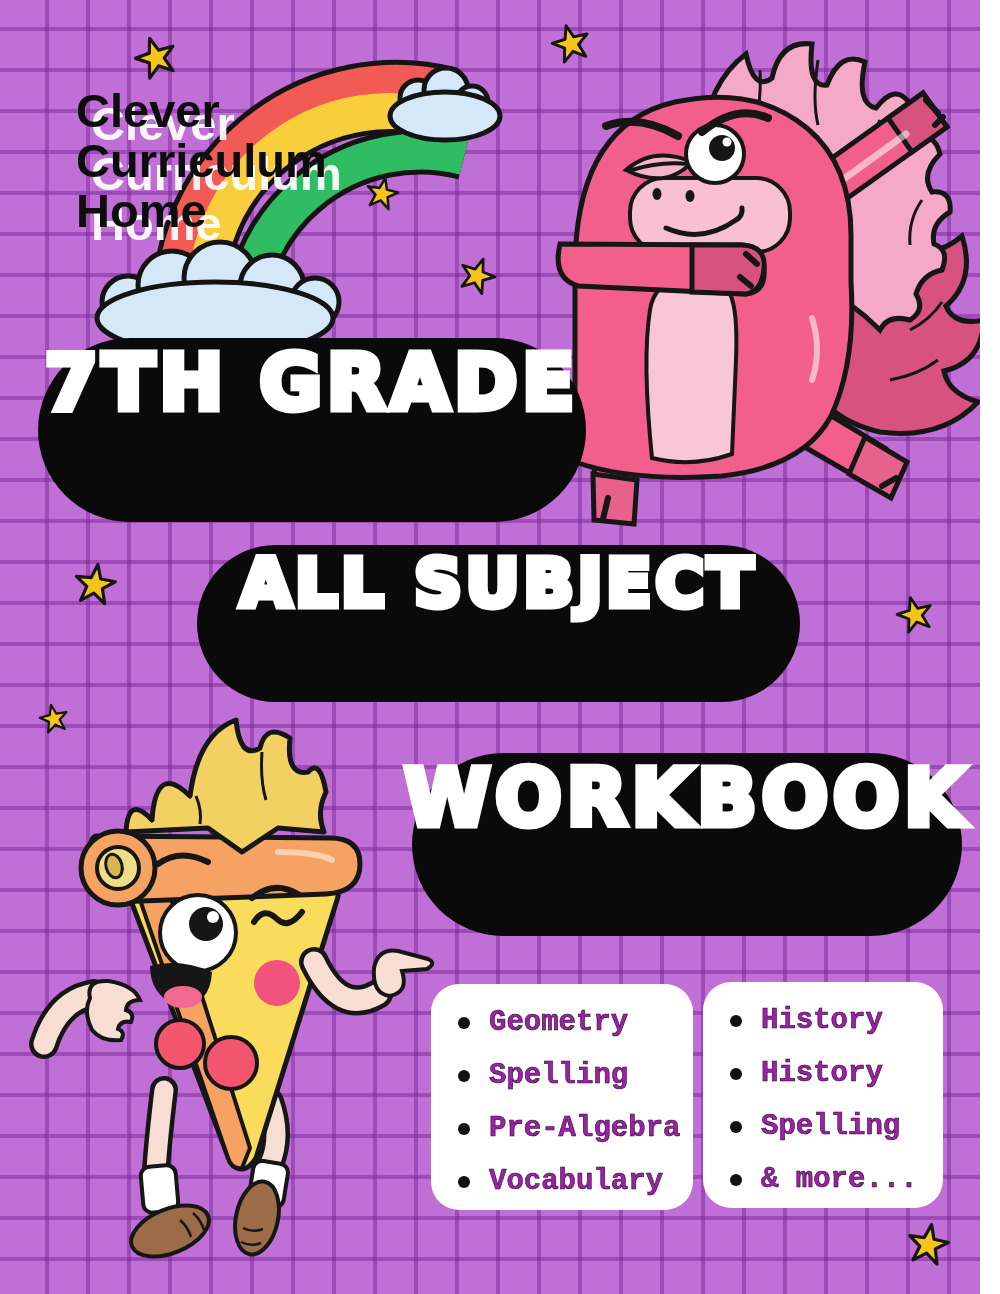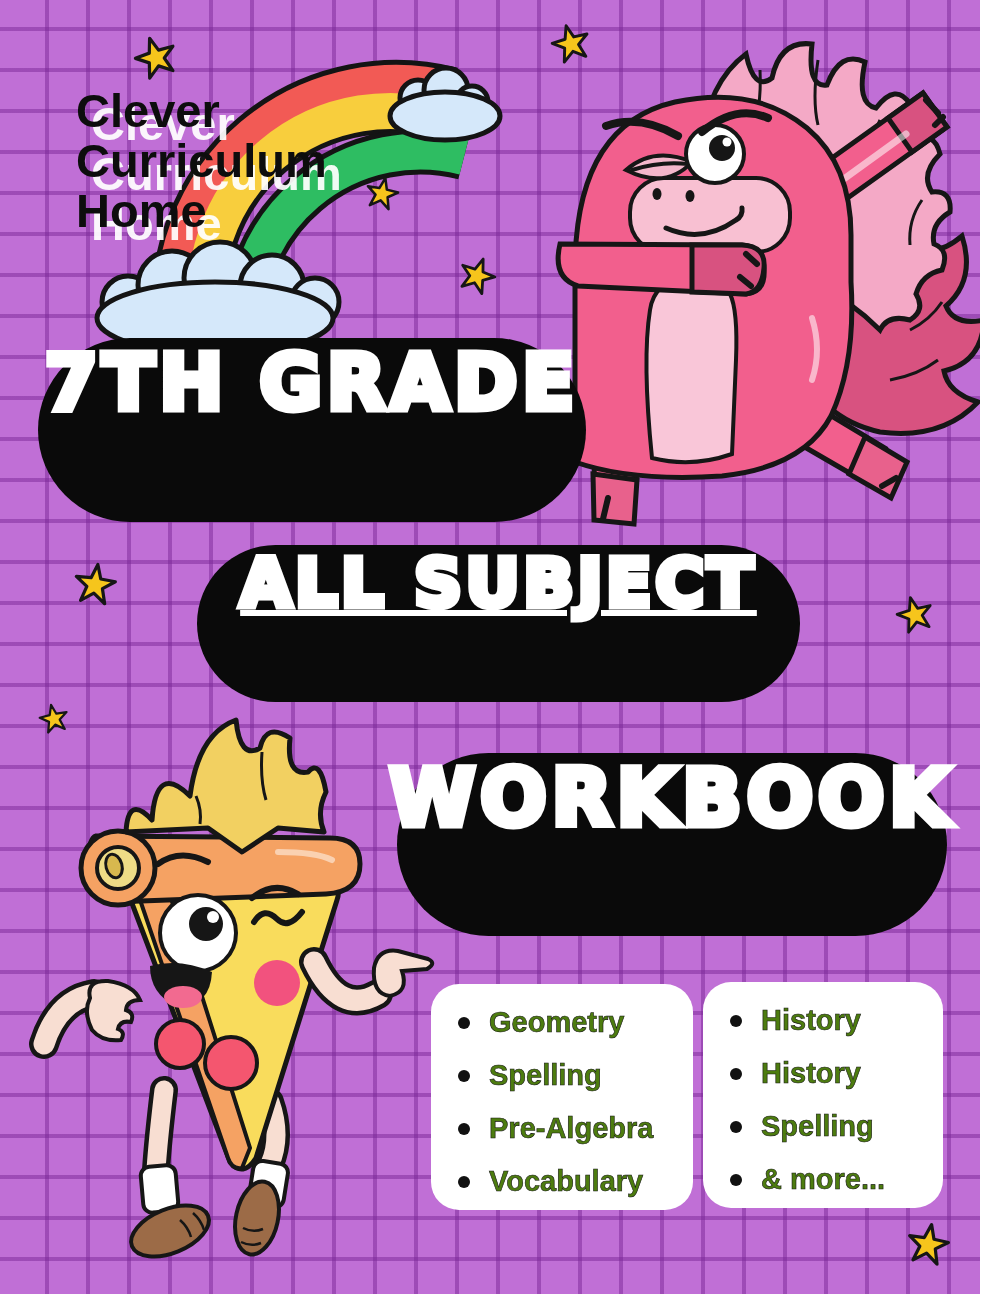--- a/index.html
+++ b/index.html
@@ -44,35 +44,35 @@
   }
   
   .pill{
     background:var(--pill);border-radius:999px;z-index:5;
     display:flex;align-items:flex-start;justify-content:center;
     color:var(--pill-text);font-weight:800;
     -webkit-text-stroke:7px var(--pill-text);
     white-space:nowrap;
   }
   #pill-grade{left:38px;top:338px;width:548px;height:184px;font-size:76px;letter-spacing:5px;}
-  #pill-subject{left:197px;top:545px;width:603px;height:157px;font-size:66px;letter-spacing:4px;text-decoration:underline;}
-  #pill-workbook{left:397px;top:753px;width:550px;height:183px;font-size:78px;letter-spacing:5px;}
+  #pill-subject{left:197px;top:545px;width:603px;height:157px;font-size:66px;letter-spacing:4px;}
+  #pill-workbook{left:412px;top:753px;width:550px;height:183px;font-size:78px;letter-spacing:5px;}
   
   .subject-box{
     background:#ffffff;border-radius:28px;z-index:5;
     padding:12px 0 0 24px;box-sizing:border-box;
   }
   #box-left{left:431px;top:984px;width:262px;height:226px;}
   #box-right{left:703px;top:982px;width:240px;height:226px;}
   .subject-box ul{list-style:none;margin:0;padding:0;}
   .subject-box li{display:flex;align-items:center;height:53px;}
   .subject-box .dot{width:12px;height:12px;border-radius:50%;background:#111;margin:0 19px 0 3px;flex:none;}
   .subject-box .lbl{
-    font-family:Liberation Sans, sans-serif;font-weight:bold;
-    font-size:29px;color:#4d7c0f;-webkit-text-stroke:0.6px #151515;white-space:nowrap;
+    font-family:Liberation Mono, monospace;font-weight:bold;
+    font-size:29px;color:#a21caf;-webkit-text-stroke:0.6px #151515;white-space:nowrap;
   }
   svg{display:block;overflow:visible;}
   .star{z-index:4;}
 </style>
 </head>
 <body>
 
 <div id="cover">
 
   <svg class="abs" style="left:80px;top:50px;z-index:1;" width="430" height="320" viewBox="0 0 430 320">

